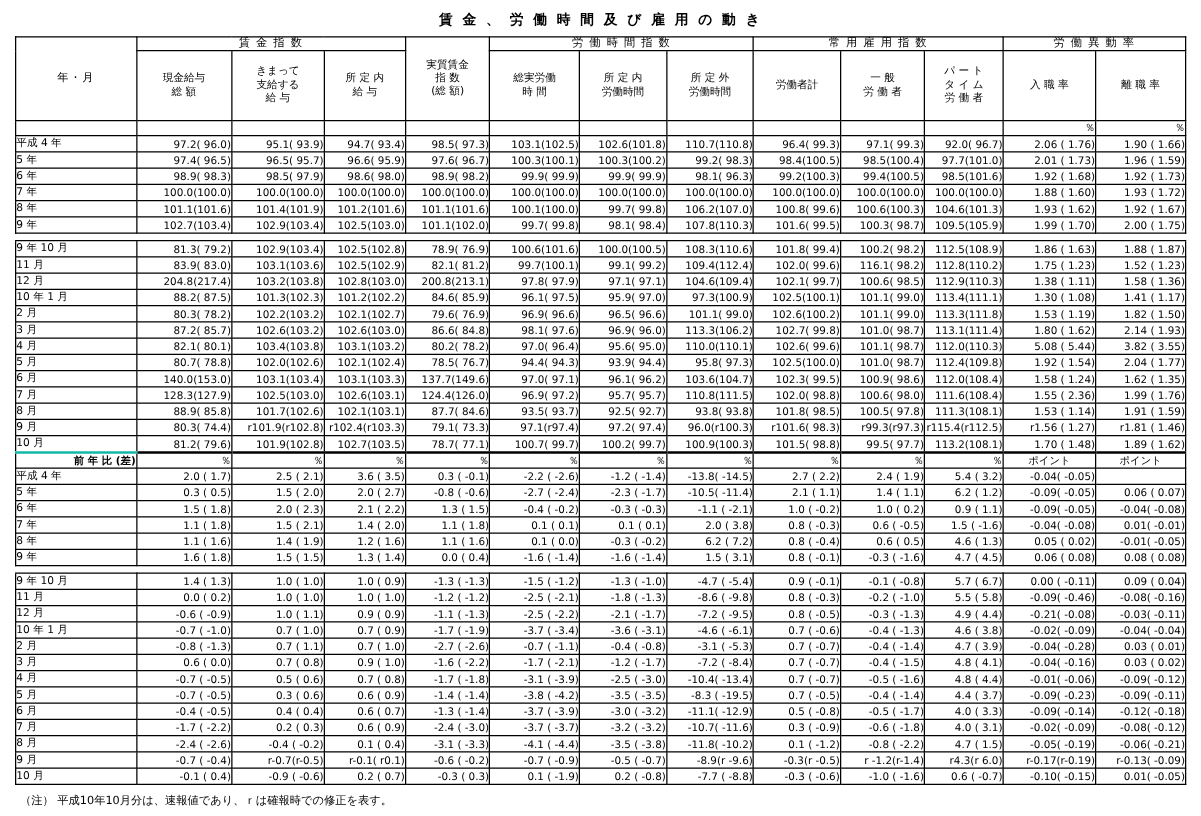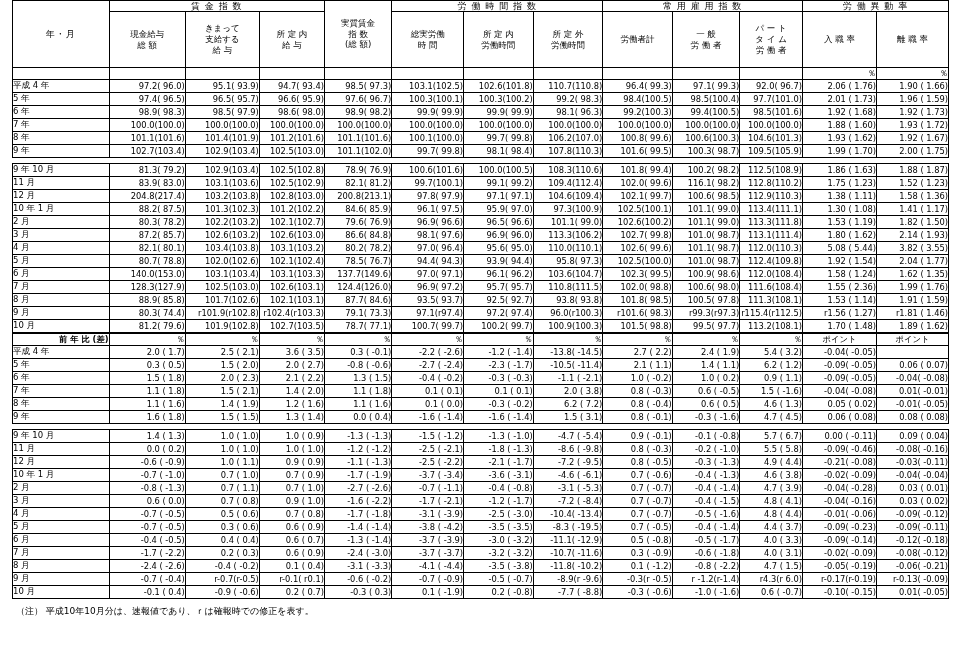--- a/index.html
+++ b/index.html
@@ -47,20 +47,21 @@
   .grp-gap{height:5px;border-left:1px solid #000;border-right:1px solid #000;border-top:none;border-bottom:none;}
   .note{font-size:9px;padding:6px 0 0 16px;}
   .hdrtall{height:56px;}
   .unitrow td{text-align:right;padding-right:3px;font-size:8.3px;height:10px;}
 </style>
 </head>
 <body>
 
 <div class="page">
 
+  <div class="title">賃 金 、 労 働 時 間 及 び 雇 用 の 動 き</div>
 
 
   <table class="main">
     <colgroup>
       <col style="width:86px">
       <col style="width:68px">
         <col style="width:66px">
         <col style="width:58px">
       <col style="width:60px">
       <col style="width:64px">
@@ -416,21 +417,21 @@
           <td class="num">101.5( 98.8)</td>
           <td class="num">99.5( 97.7)</td>
           <td class="num">113.2(108.1)</td>
           <td class="num">1.70 ( 1.48)</td>
           <td class="num">1.89 ( 1.62)</td>
         </tr>
       </tbody>
 
     <tbody>
         <tr class="unitrow">
-      <td class="row-label" style="font-weight:bold;border-top:2px solid #000000">前 年 比 (差)</td>
+      <td class="row-label" style="font-weight:bold;border-top:2px solid #14b8a6">前 年 比 (差)</td>
       <td style="border-top:2px solid #000">％</td>
       <td style="border-top:2px solid #000">％</td>
       <td style="border-top:2px solid #000">％</td>
       <td style="border-top:2px solid #000">％</td>
       <td style="border-top:2px solid #000">％</td>
       <td style="border-top:2px solid #000">％</td>
       <td style="border-top:2px solid #000">％</td>
       <td style="border-top:2px solid #000">％</td>
       <td style="border-top:2px solid #000">％</td>
       <td style="border-top:2px solid #000">％</td>

